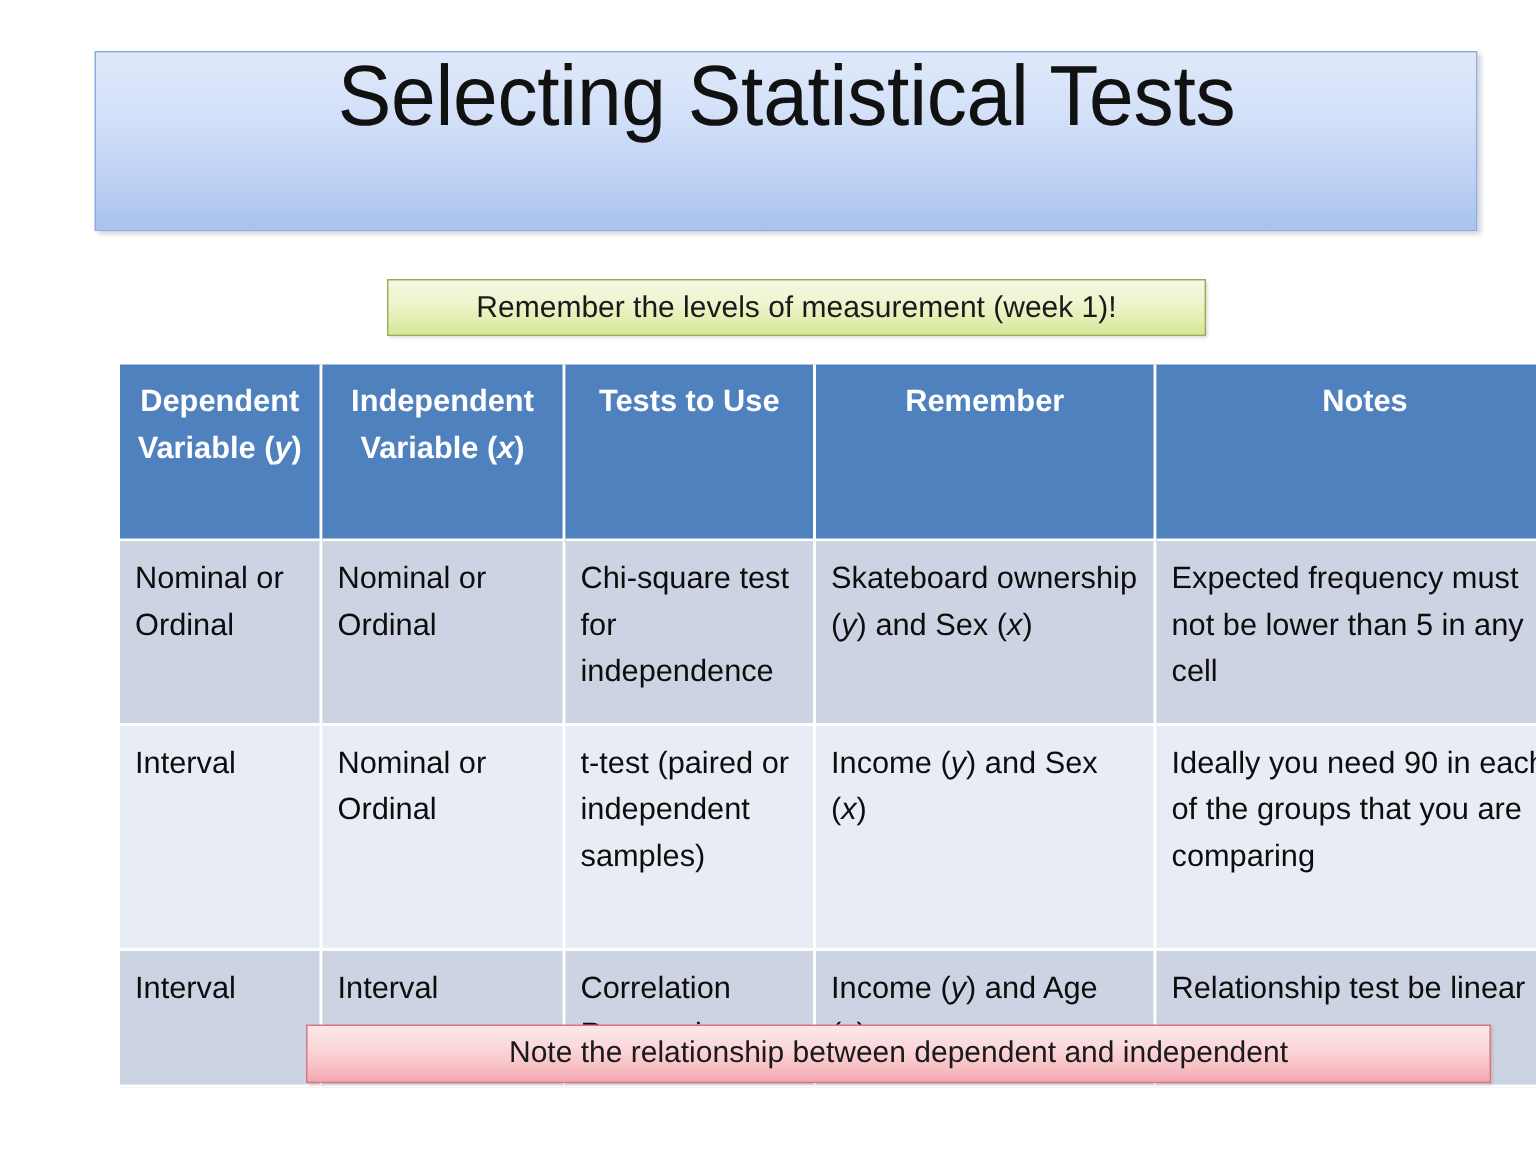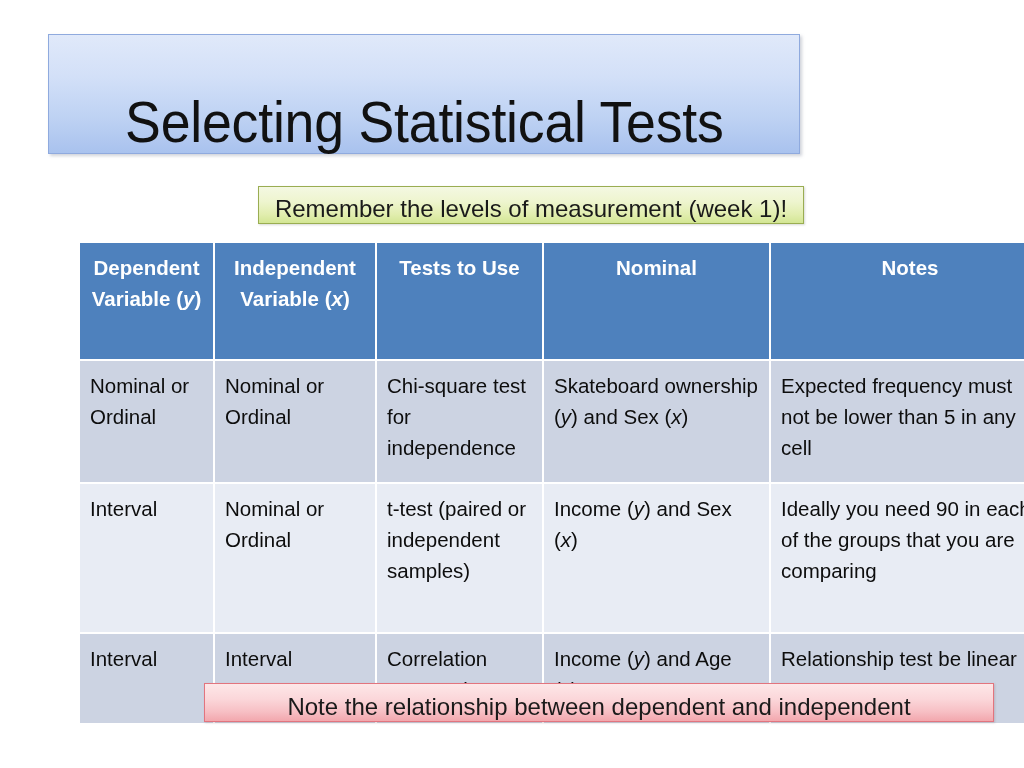--- a/index.html
+++ b/index.html
@@ -13,52 +13,52 @@
     background: #ffffff;
     font-family: "Liberation Sans", sans-serif;
     color: #0d0d0d;
     overflow: hidden;
     position: relative;
   }
 
   
   .title-banner {
     position: absolute;
-    left: 48px;
+    left: 63px;
     top: 34px;
-    width: 752px;
+    width: 922px;
     height: 120px;
     box-sizing: border-box;
     border: 1px solid #8faade;
     background: linear-gradient(to bottom, #e0e9fa 0%, #d3e0f8 35%, #bed2f3 70%, #a9c2ee 100%);
     box-shadow: 2px 2px 3px rgba(120,130,150,0.35);
     display: flex;
-    align-items: flex-end;
+    align-items: flex-start;
     justify-content: center;
   }
   .title-text {
     font-size: 57px;
     line-height: 1.05;
     font-weight: 400;
     color: #111111;
     letter-spacing: -0.2px;
     white-space: nowrap;
     font-stretch: condensed;
     transform: scaleX(0.94);
     transform-origin: center;
   }
 
   
   .callout {
     position: absolute;
     box-sizing: border-box;
     display: flex;
-    align-items: flex-end;
+    align-items: center;
     justify-content: center;
-    font-size: 24px;
+    font-size: 20px;
     color: #1a1a1a;
     white-space: nowrap;
   }
   .callout-green {
     left: 258px;
     top: 186px;
     width: 546px;
     height: 38px;
     border: 1px solid #9aad52;
     background: linear-gradient(to bottom, #f4f8e2 0%, #eef5cf 40%, #e2eeb0 75%, #d3e694 100%);
@@ -141,21 +141,21 @@
       <col class="c1">
       <col class="c2">
       <col class="c3">
       <col class="c4">
   </colgroup>
   <thead>
     <tr>
       <th>Dependent Variable (<span class="var">y</span>)</th>
       <th class="align-left">Independent Variable (<span class="var">x</span>)</th>
       <th>Tests to Use</th>
-      <th>Nominal</th>
+      <th>Remember</th>
       <th>Notes</th>
     </tr>
   </thead>
   <tbody>
     <tr class="row-dark r0">
       <td>Nominal or Ordinal</td>
       <td>Nominal or Ordinal</td>
       <td>Chi-square test for independence</td>
       <td>Skateboard ownership (<span class="var">y</span>) and Sex (<span class="var">x</span>)</td>
       <td>Expected frequency must not be lower than 5 in any cell</td>

